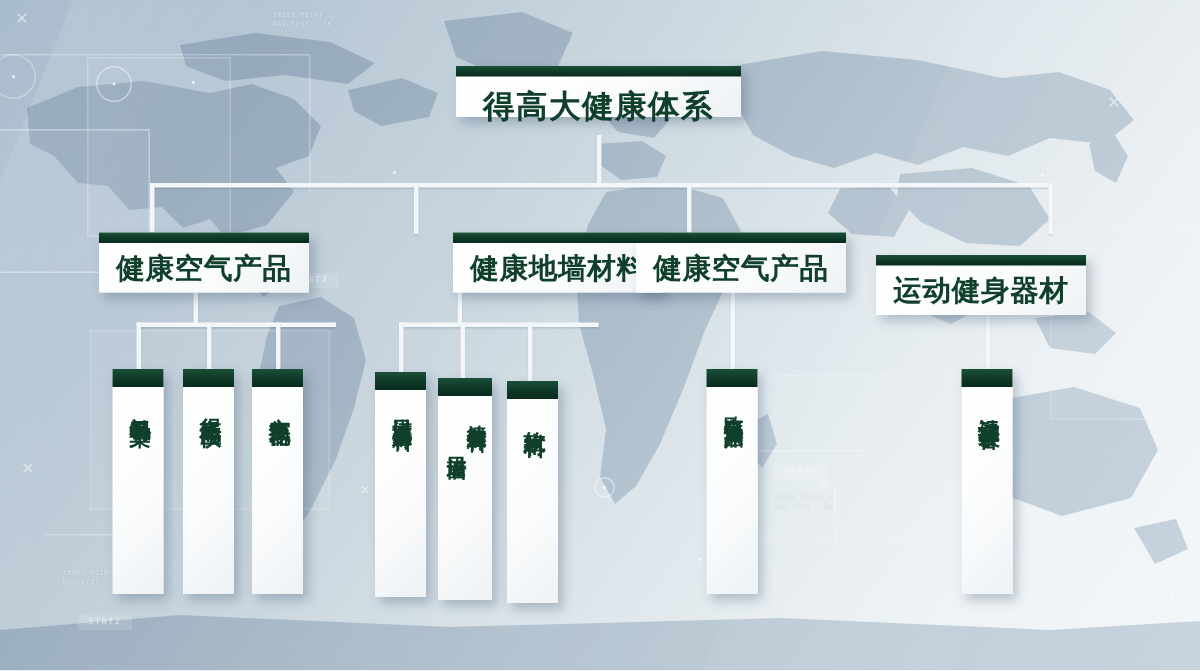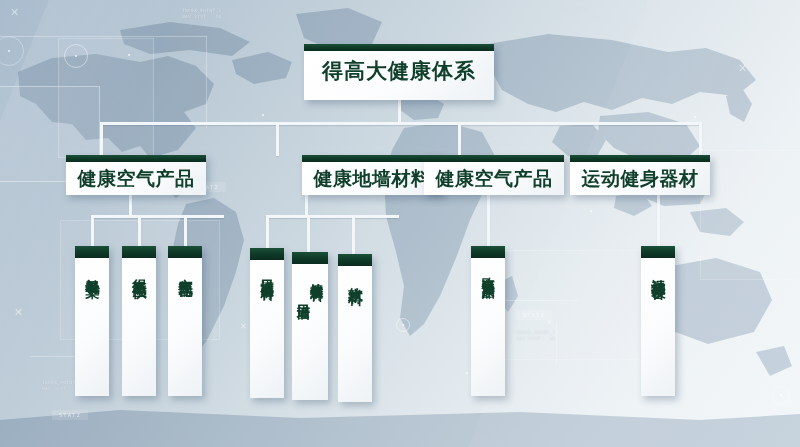--- a/index.html
+++ b/index.html
@@ -106,21 +106,21 @@
     width: 100%;
   }
   .node .label {
     color: #10402b;
     font-weight: bold;
     font-family: "DejaVu Sans", "Liberation Sans", sans-serif;
     text-align: center;
   }
 
   
-  #node-root { left: 304px; top: 44px; width: 190px; height: 56px; }
+  #node-root { left: 304px; top: 44px; width: 190px; height: 34px; }
   #node-root .cap { height: 7px; }
   #node-root .body { height: 39px; }
   #node-root .label { font-size: 21px; letter-spacing: 1px; }
 
   
   .l2 { top: 155px; width: 140px; height: 40px; }
   .l2 .cap { height: 7px; }
   .l2 .body { height: 33px; }
   .l2 .label { font-size: 19px; letter-spacing: .5px; }
 
@@ -306,21 +306,21 @@
     </div>
   </div>
 
   <div class="node l2" style="left:424px;">
     <div class="cap"></div>
     <div class="body">
       <span class="label">健康空气产品</span>
     </div>
   </div>
 
-  <div class="node l2" style="left:570px;">
+  <div class="node l2" style="left:584px;margin-top:15px;">
     <div class="cap"></div>
     <div class="body">
       <span class="label">运动健身器材</span>
     </div>
   </div>
 
   <div class="node leaf" style="left:75px; top:246px; height:150px;">
     <div class="cap"></div>
     <div class="body">
       <span class="label">补氧学习桌</span>

